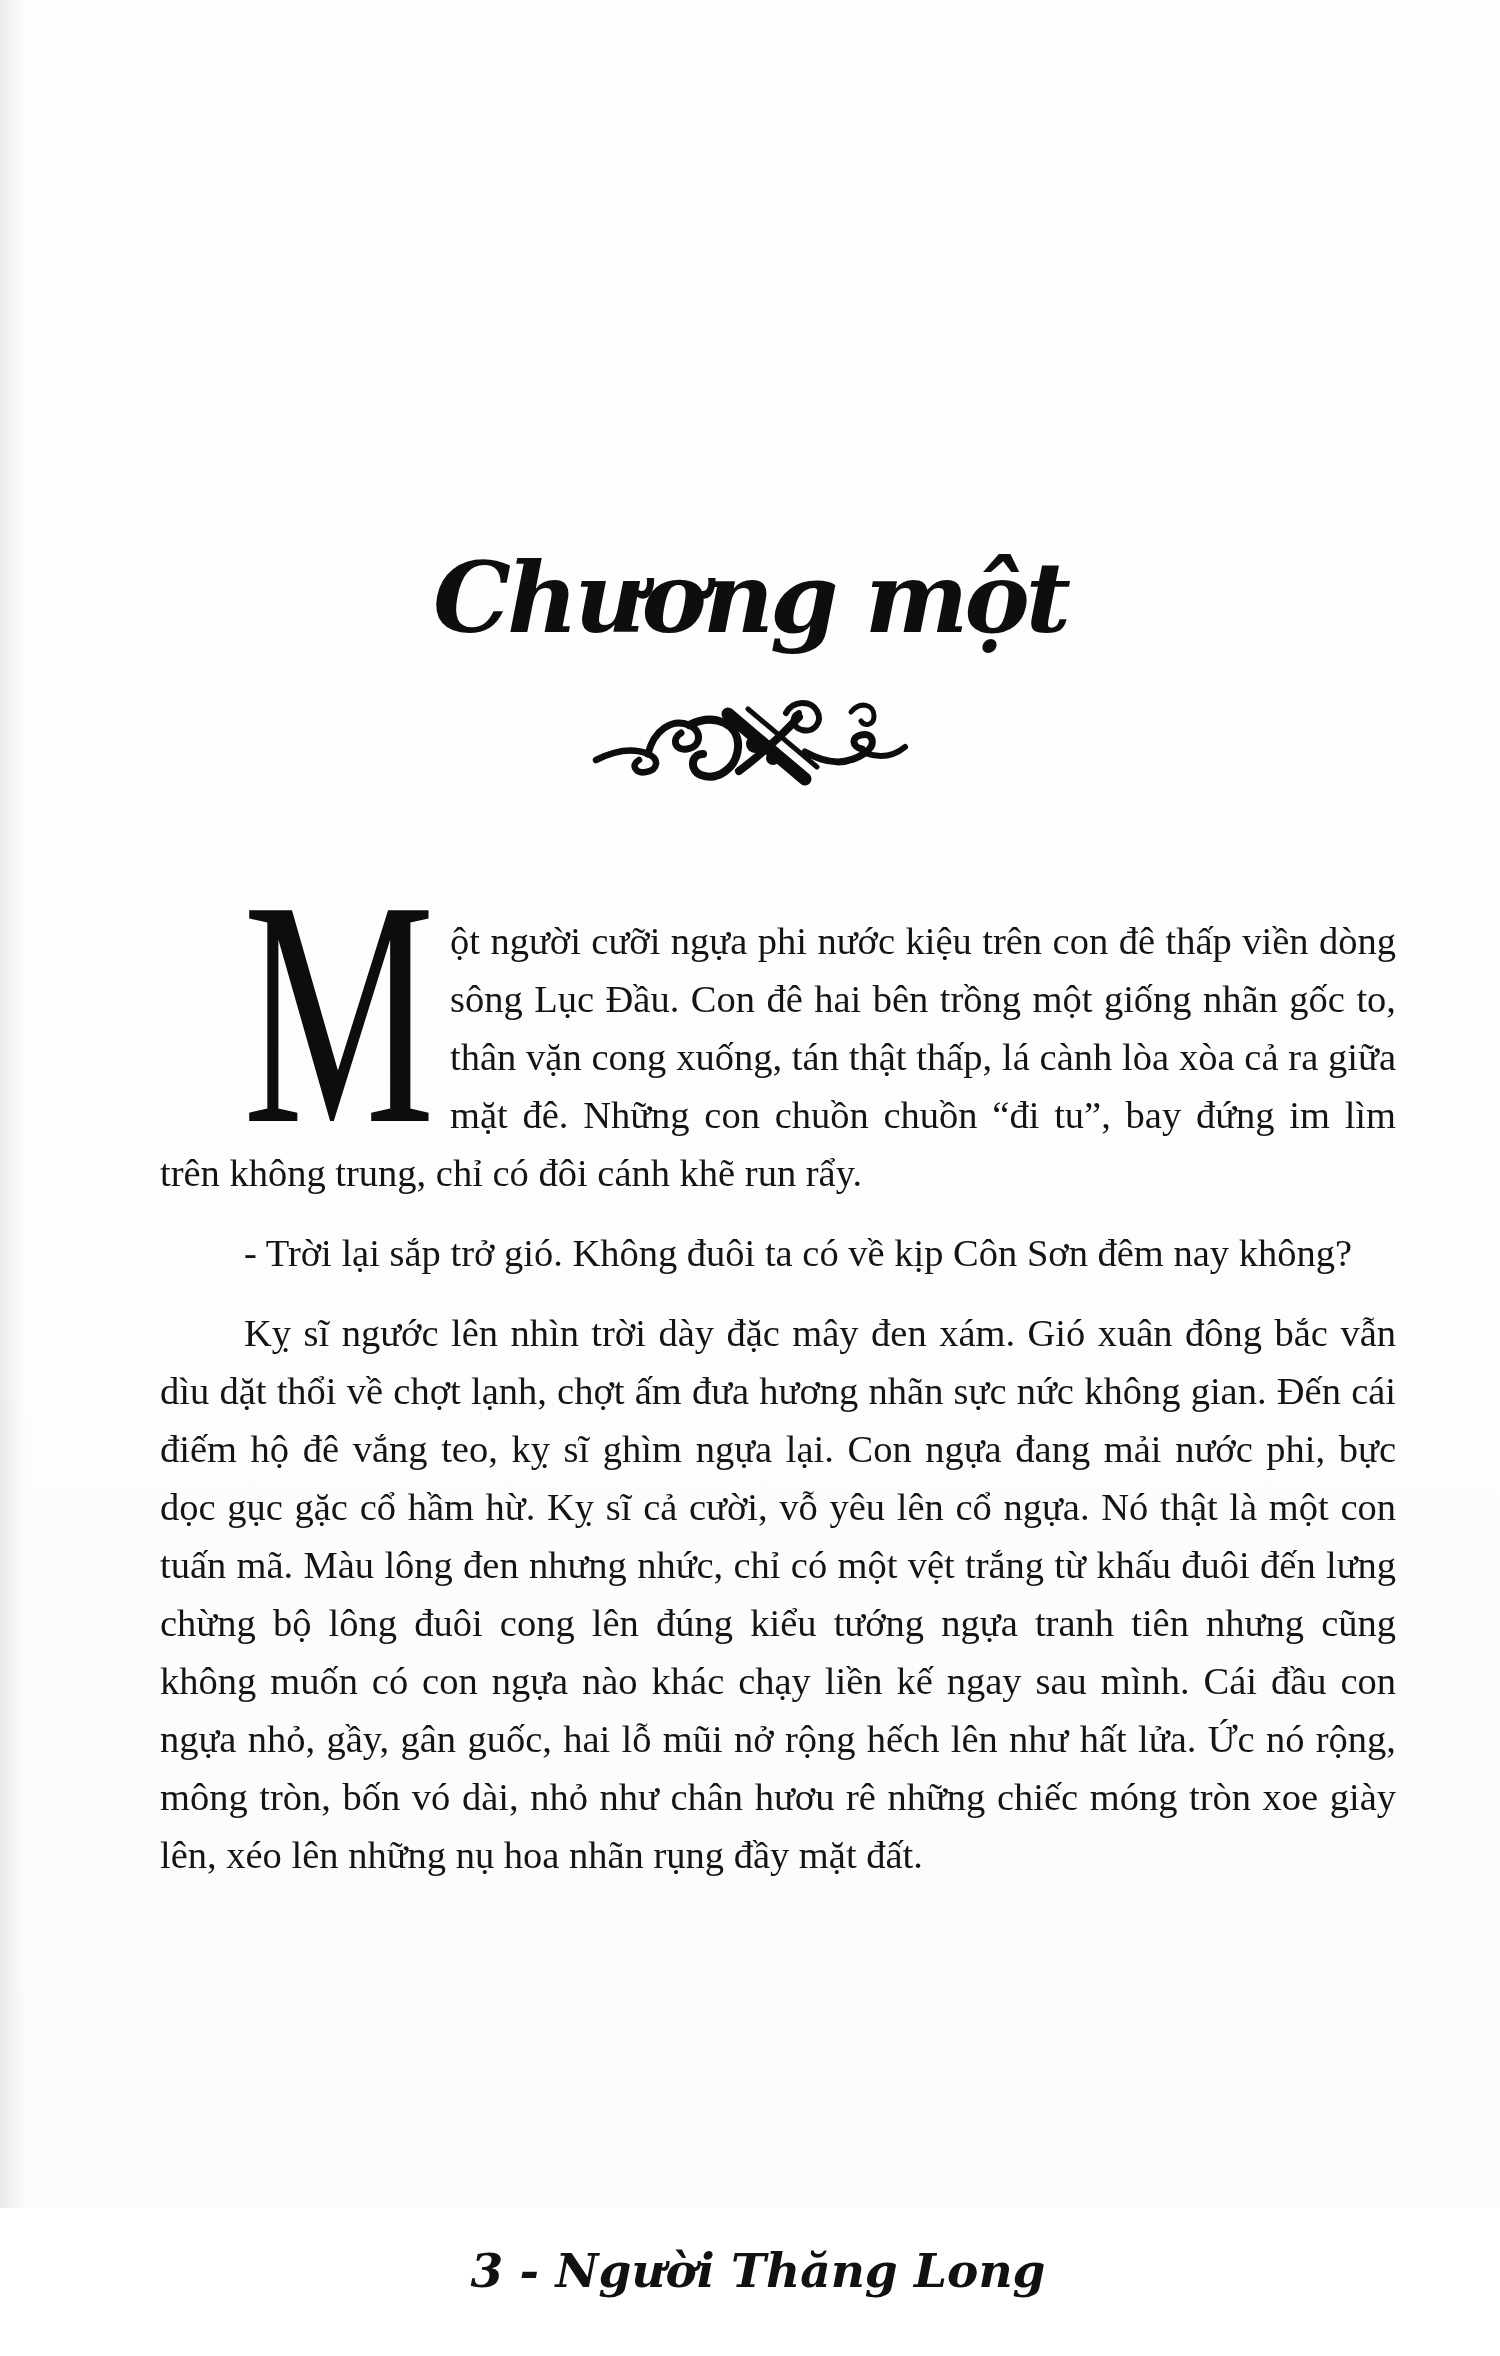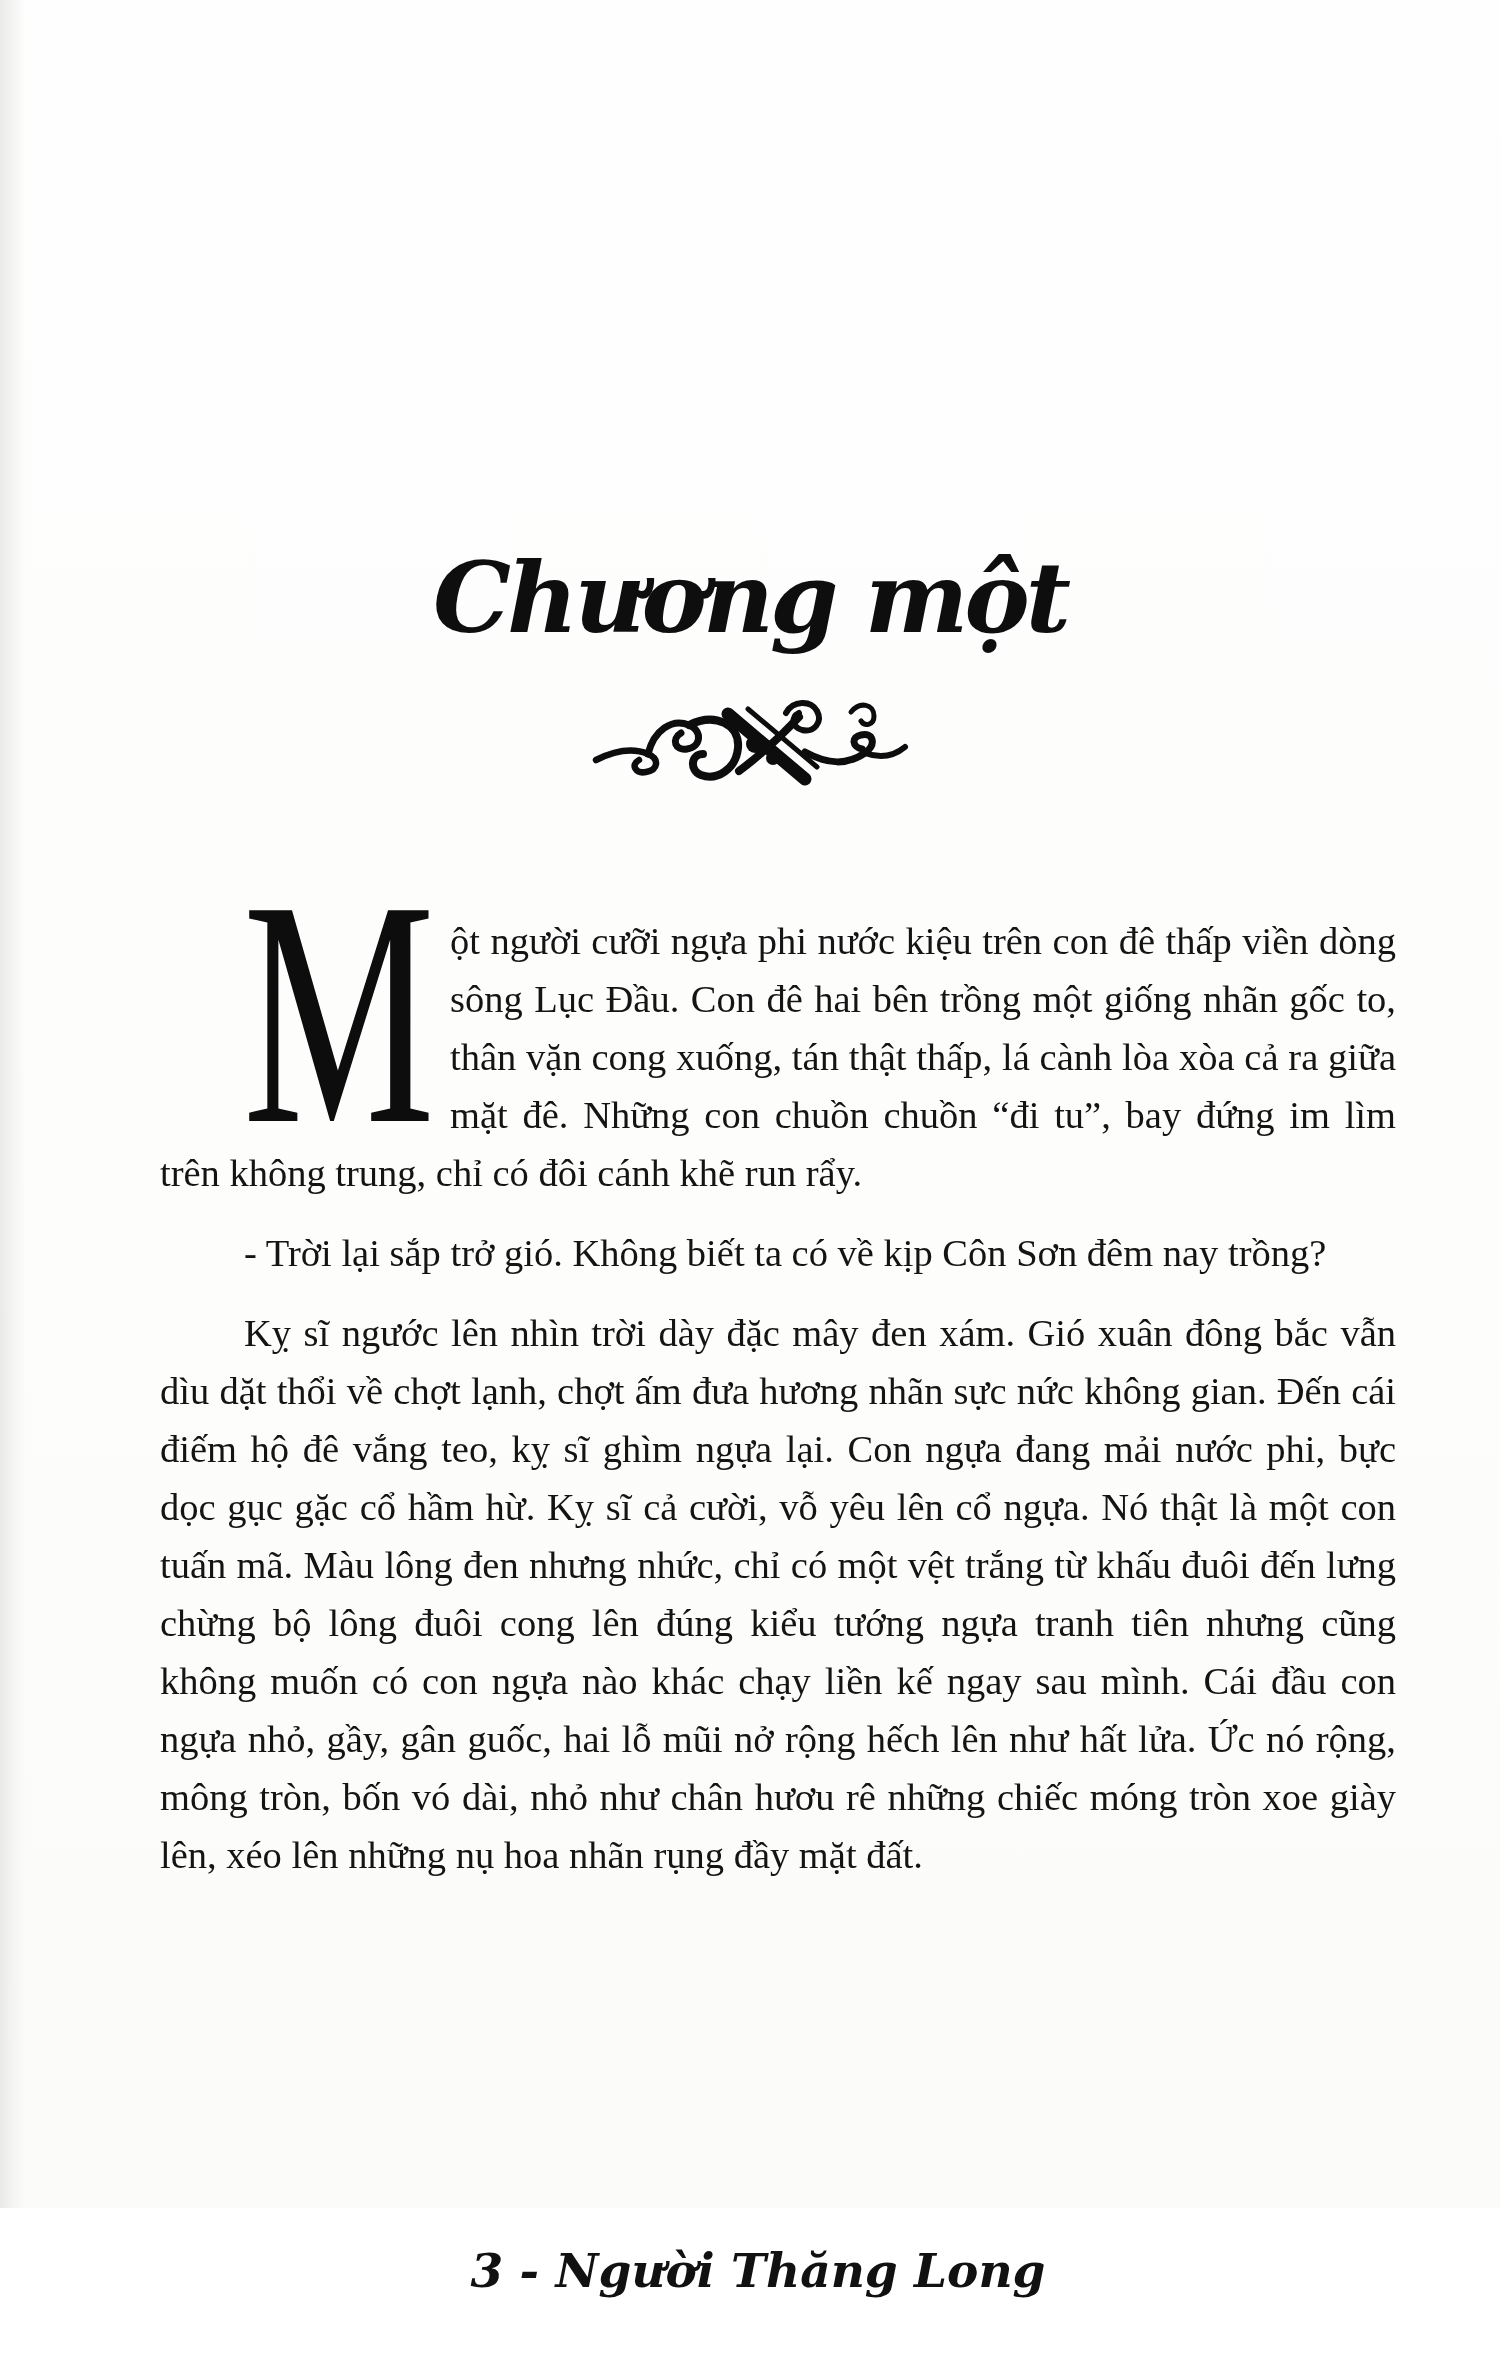--- a/index.html
+++ b/index.html
@@ -128,21 +128,21 @@
   </div>
 
   <div class="body-text">
 
     <p class="para first">
       <span class="dropcap-spacer">
           <span class="dropcap-letter">M</span>
         </span><span>ột người cưỡi ngựa phi nước kiệu trên con đê thấp viền dòng sông Lục Đầu. Con đê hai bên trồng một giống nhãn gốc to, thân vặn cong xuống, tán thật thấp, lá cành lòa xòa cả ra giữa mặt đê. Những con chuồn chuồn “đi tu”, bay đứng im lìm trên không trung, chỉ có đôi cánh khẽ run rẩy.</span>
     </p>
 
-    <p class="para indent">- Trời lại sắp trở gió. Không biết ta có về kịp Côn Sơn đêm nay trồng?</p>
+    <p class="para indent">- Trời lại sắp trở gió. Không đuôi ta có về kịp Côn Sơn đêm nay không?</p>
 
     <p class="para indent">Kỵ sĩ ngước lên nhìn trời dày đặc mây đen xám. Gió xuân đông bắc vẫn dìu dặt thổi về chợt lạnh, chợt ấm đưa hương nhãn sực nức không gian. Đến cái điếm hộ đê vắng teo, kỵ sĩ ghìm ngựa lại. Con ngựa đang mải nước phi, bực dọc gục gặc cổ hầm hừ. Kỵ sĩ cả cười, vỗ yêu lên cổ ngựa. Nó thật là một con tuấn mã. Màu lông đen nhưng nhức, chỉ có một vệt trắng từ khấu đuôi đến lưng chừng bộ lông đuôi cong lên đúng kiểu tướng ngựa tranh tiên nhưng cũng không muốn có con ngựa nào khác chạy liền kế ngay sau mình. Cái đầu con ngựa nhỏ, gầy, gân guốc, hai lỗ mũi nở rộng hếch lên như hất lửa. Ức nó rộng, mông tròn, bốn vó dài, nhỏ như chân hươu rê những chiếc móng tròn xoe giày lên, xéo lên những nụ hoa nhãn rụng đầy mặt đất.</p>
 
 
   </div>
 
   <div class="page-footer">
     <span>3 - Người Thăng Long</span>
   </div>
 

